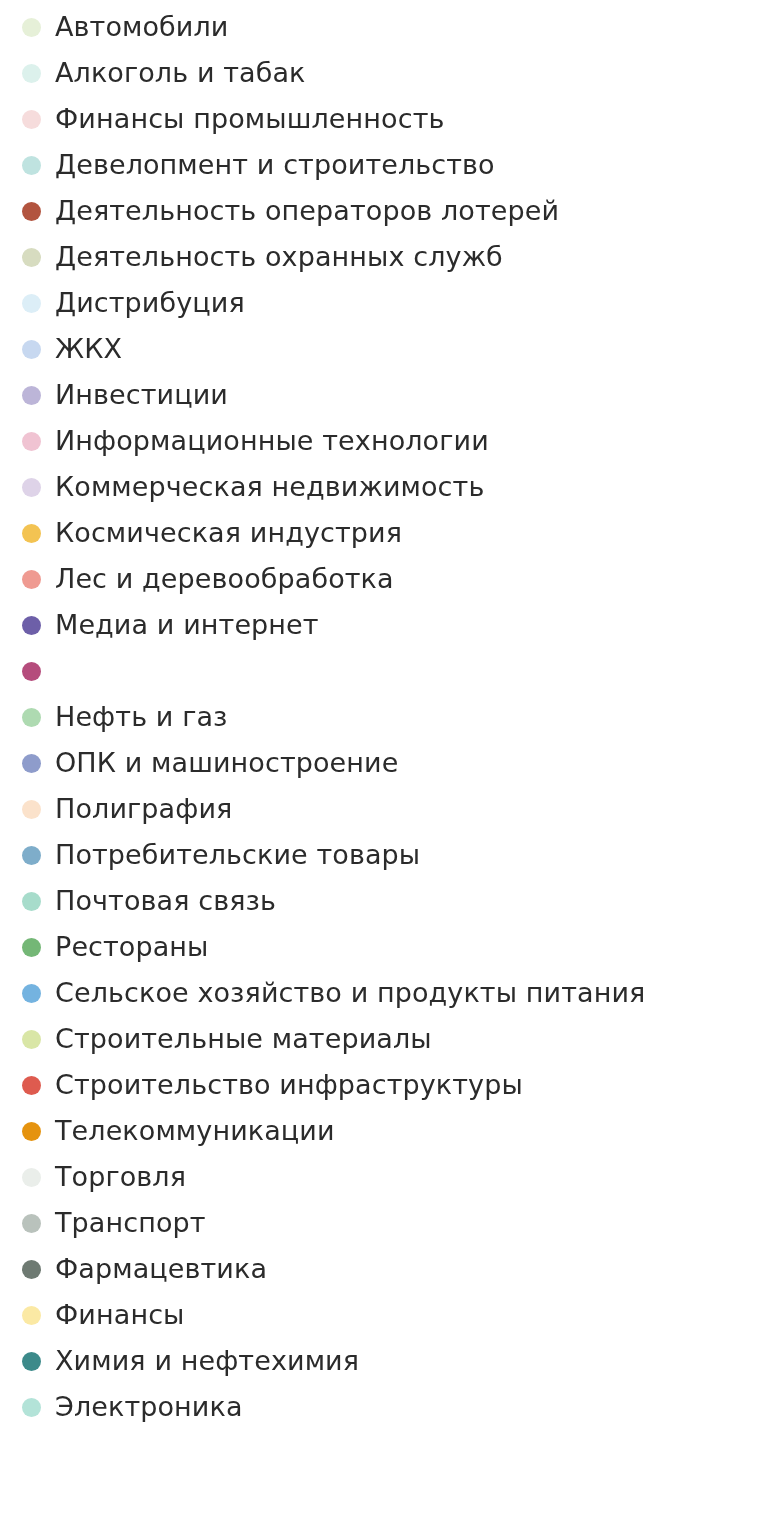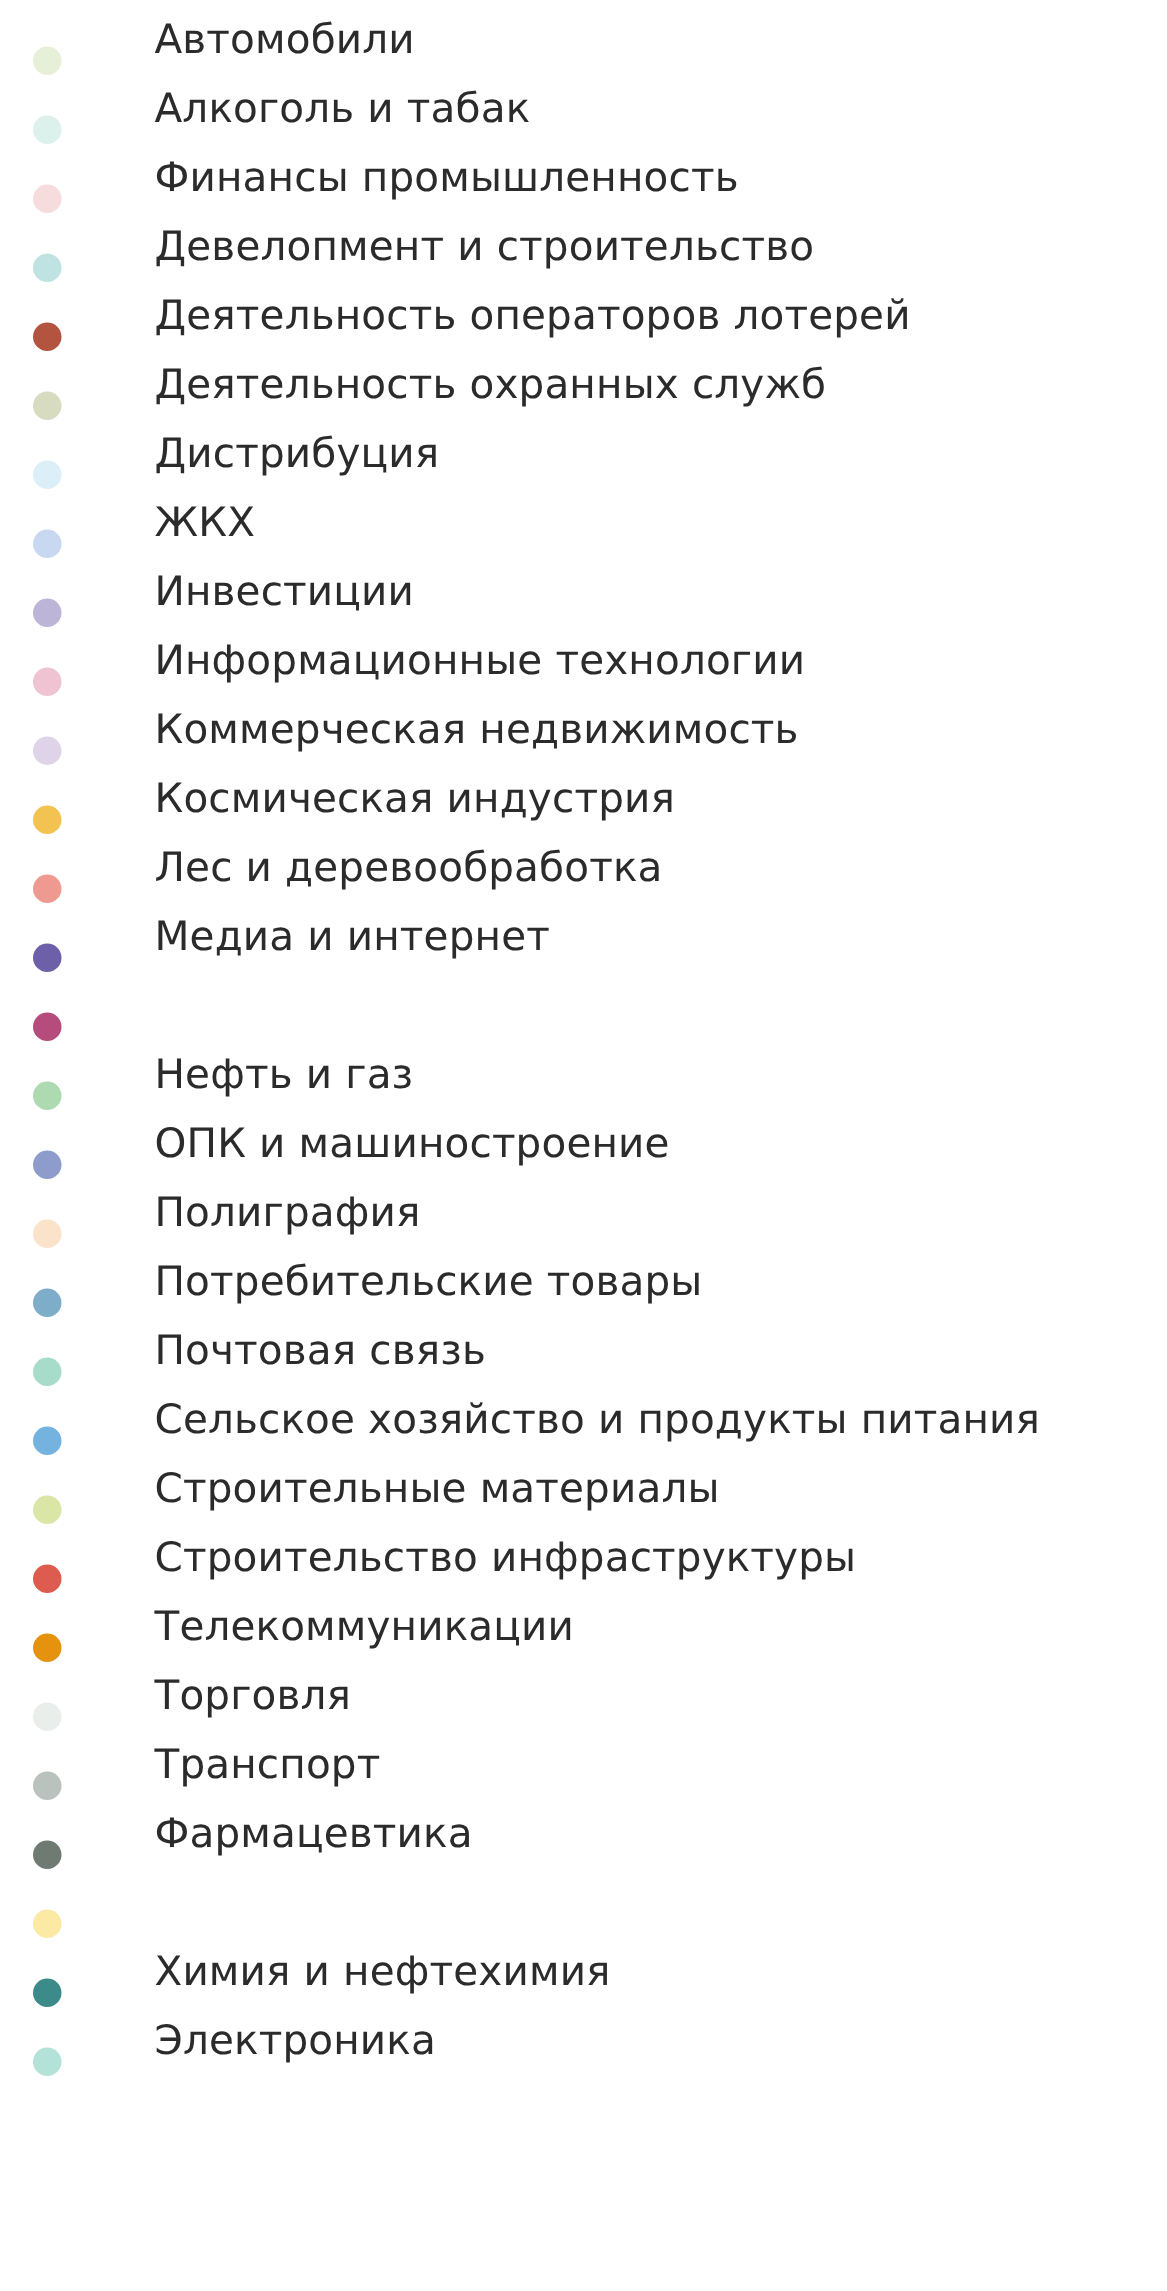--- a/index.html
+++ b/index.html
@@ -15,25 +15,24 @@
     overflow: hidden;
   }
   #legend {
     box-sizing: border-box;
     padding: 4px 0 0 22px;
     display: flex;
     flex-direction: column;
   }
   .legend-item {
     display: flex;
-    align-items: flex-end;
+    align-items: center;
     height: 46px;
     line-height: 46px;
     white-space: nowrap;
-    gap: 48px;
   }
   .swatch {
     width: 19px;
     height: 19px;
     border-radius: 50%;
     flex: 0 0 19px;
     margin-right: 14px;
   }
   .legend-label {
     font-size: 27px;
@@ -118,20 +117,24 @@
     </div>
     <div class="legend-item">
       <span class="swatch" style="background: rgb(126, 173, 202);"></span>
       <span class="legend-label">Потребительские товары</span>
     </div>
     <div class="legend-item">
       <span class="swatch" style="background: rgb(167, 220, 203);"></span>
       <span class="legend-label">Почтовая связь</span>
     </div>
     <div class="legend-item">
+      <span class="swatch" style="background: rgb(116, 183, 118);"></span>
+      <span class="legend-label">Рестораны</span>
+    </div>
+    <div class="legend-item">
       <span class="swatch" style="background: rgb(116, 179, 224);"></span>
       <span class="legend-label">Сельское хозяйство и продукты питания</span>
     </div>
     <div class="legend-item">
       <span class="swatch" style="background: rgb(217, 230, 166);"></span>
       <span class="legend-label">Строительные материалы</span>
     </div>
     <div class="legend-item">
       <span class="swatch" style="background: rgb(222, 91, 79);"></span>
       <span class="legend-label">Строительство инфраструктуры</span>
@@ -147,20 +150,21 @@
     <div class="legend-item">
       <span class="swatch" style="background: rgb(185, 194, 188);"></span>
       <span class="legend-label">Транспорт</span>
     </div>
     <div class="legend-item">
       <span class="swatch" style="background: rgb(110, 122, 114);"></span>
       <span class="legend-label">Фармацевтика</span>
     </div>
     <div class="legend-item">
       <span class="swatch" style="background: rgb(251, 233, 164);"></span>
+      <span class="legend-label">Финансы</span>
     </div>
     <div class="legend-item">
       <span class="swatch" style="background: rgb(60, 138, 138);"></span>
       <span class="legend-label">Химия и нефтехимия</span>
     </div>
     <div class="legend-item">
       <span class="swatch" style="background: rgb(179, 227, 216);"></span>
       <span class="legend-label">Электроника</span>
     </div>
   </div>

